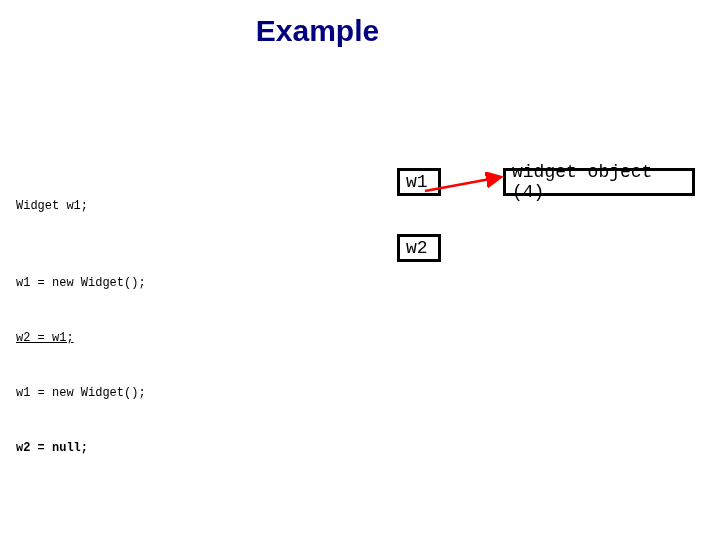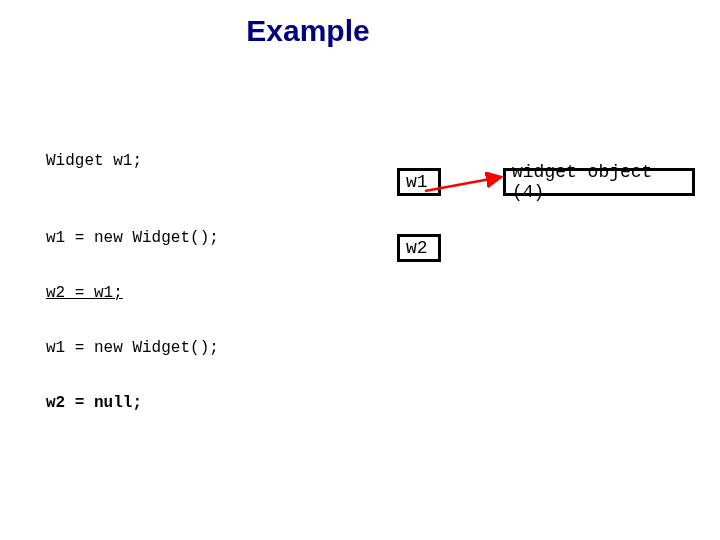--- a/index.html
+++ b/index.html
@@ -9,20 +9,21 @@
     height: 540px;
     background: #ffffff;
     font-family: Arial, Helvetica, sans-serif;
     color: #000000;
     overflow: hidden;
   }
   .slide {
     position: relative;
     width: 616px;
     height: 540px;
+    padding-left: 19px;
   }
   .title {
     position: absolute;
     top: 14px;
     left: 0;
     width: 100%;
     text-align: center;
     font-size: 30px;
     font-weight: 700;
     color: #000080;
@@ -30,27 +31,28 @@
   .assume {
     position: absolute;
     top: 84px;
     left: 30px;
     font-size: 18px;
     font-weight: 700;
     color: #000000;
   }
   .code {
     position: absolute;
-    left: 46px;
+    left: 16px;
     font-family: "Courier New", Courier, monospace;
-    font-size: 16px;
+    font-size: 12px;
     font-weight: 400;
     color: #000000;
     line-height: 1.25;
     white-space: pre;
+    margin-top: 48px;
   }
   .code.decl1 { top: 151px; }
   .code.decl2 { top: 174px; }
   .code.stmt1 { top: 228px; }
   .code.stmt2 { top: 283px; text-decoration: underline; }
   .code.stmt3 { top: 338px; }
   .code.stmt4 { top: 393px; font-weight: bold; }
 
   .box {
     position: absolute;

